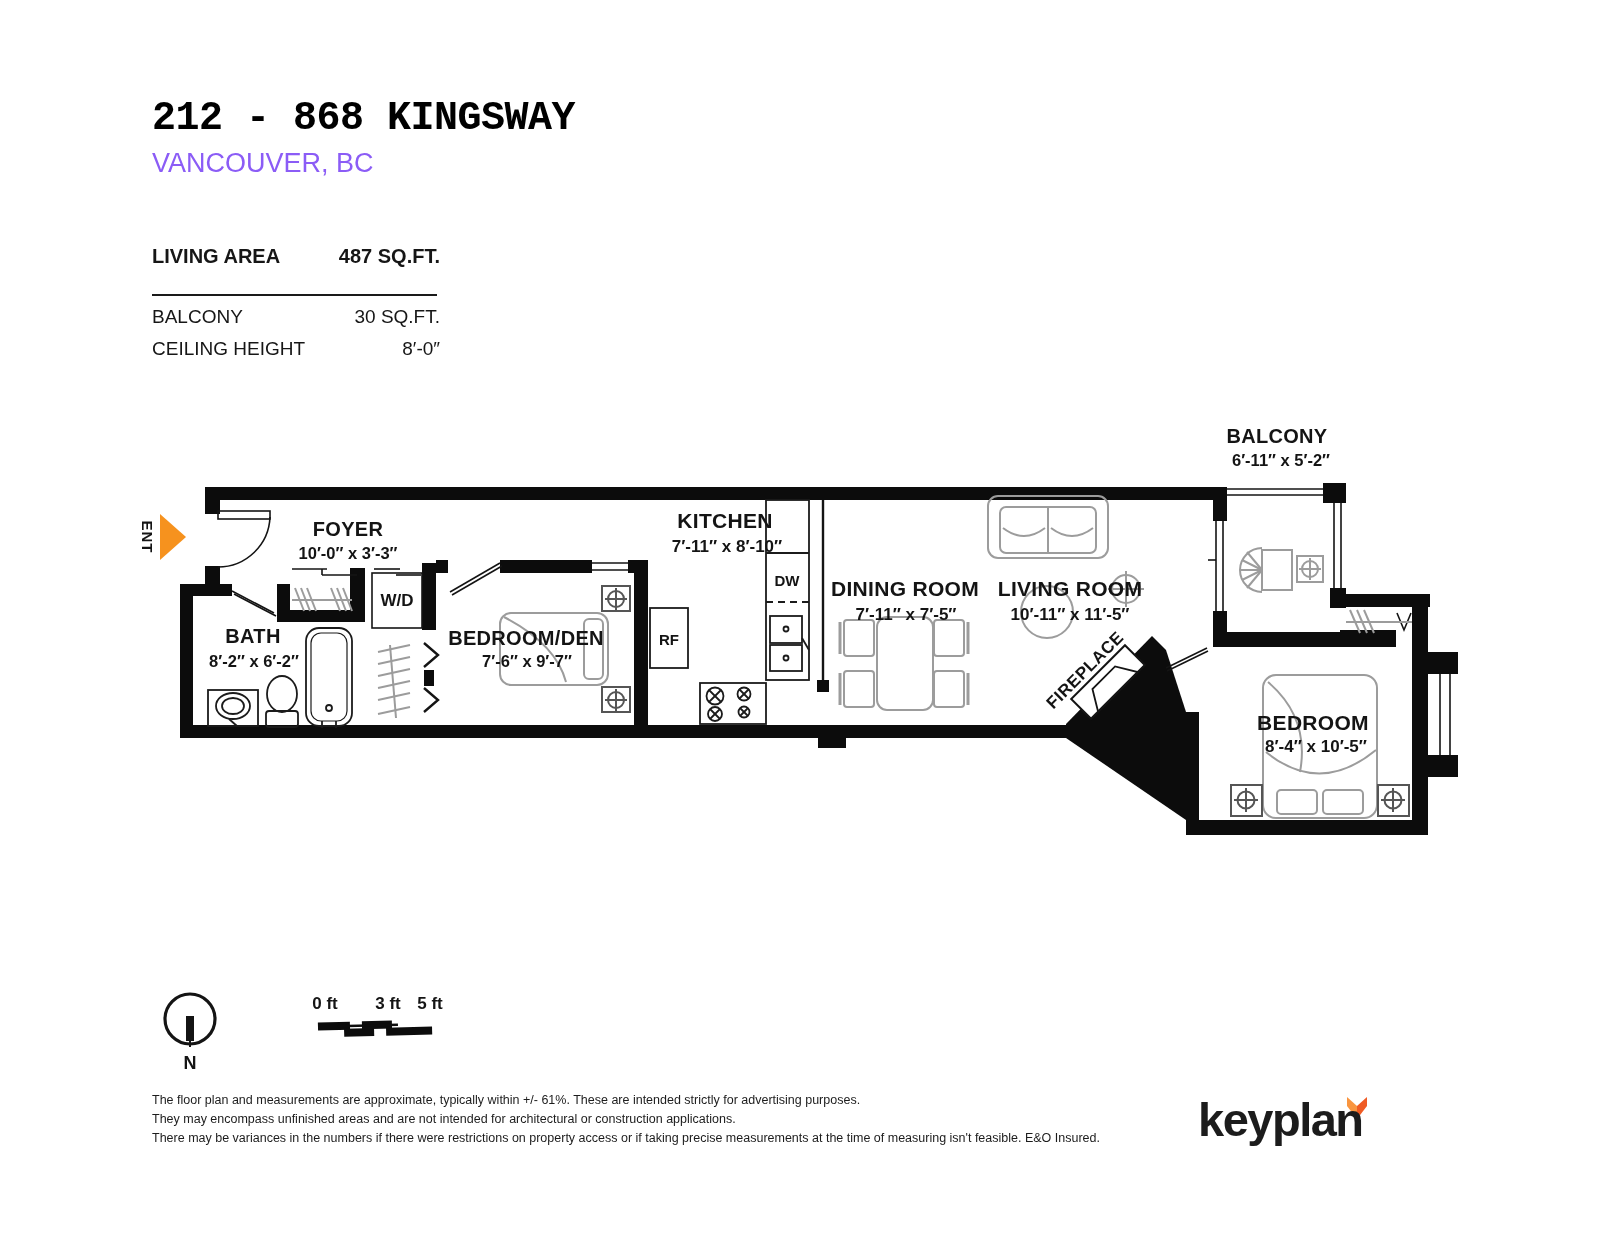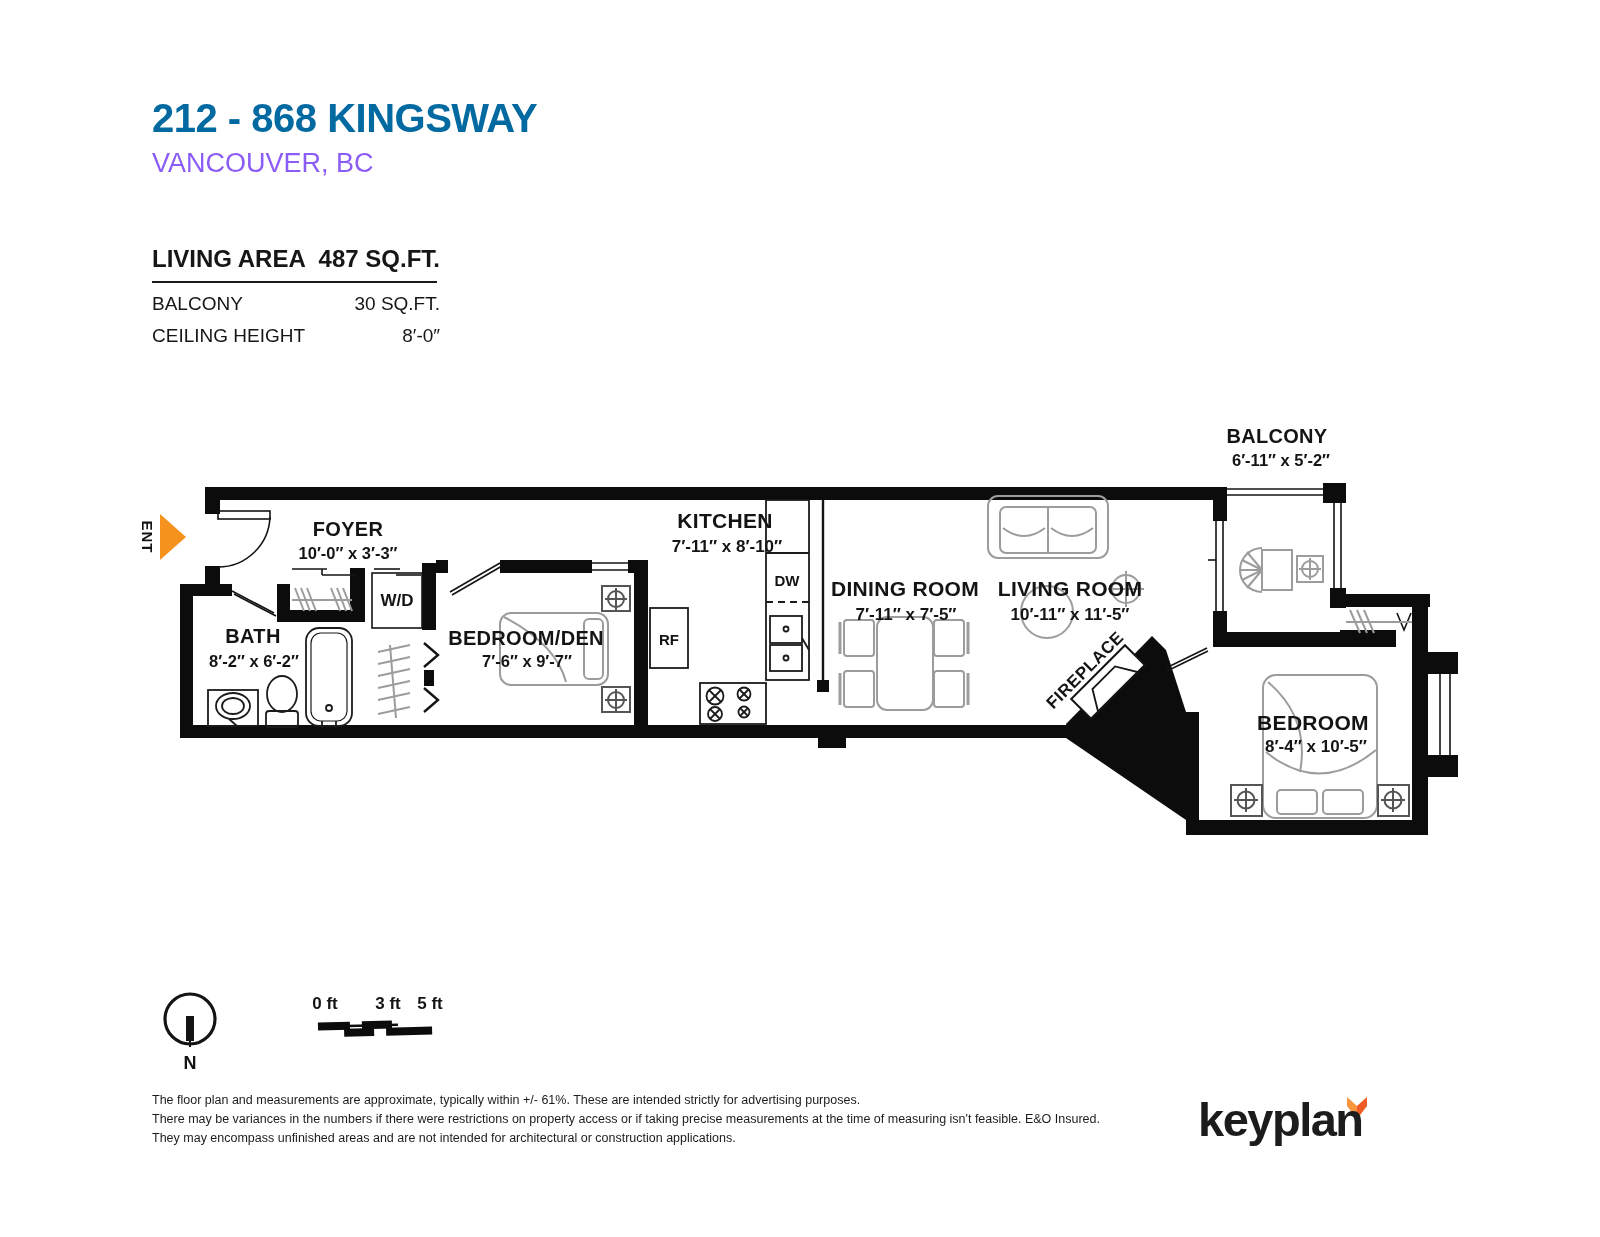--- a/index.html
+++ b/index.html
@@ -1,24 +1,24 @@
 <!DOCTYPE html>
 <html><head>
 <meta charset="utf-8">
 <style>
   html,body{margin:0;padding:0;background:#ffffff;}
   body{width:1600px;height:1237px;position:relative;font-family:"Liberation Sans",sans-serif;color:#161616;}
   .abs{position:absolute;}
   
-  .title{left:152px;top:96px;font-size:40px;font-weight:700;letter-spacing:-.5px;color:#0369a1;}
+  .title{left:152px;top:96px;font-size:40px;font-weight:700;letter-spacing:-.5px;color:#000000;font-family:Liberation Mono, monospace;}
   .subtitle{left:152px;top:148px;font-size:27px;font-weight:400;color:#8b5cf6;}
   
   .stats{left:152px;top:245px;width:288px;}
   .stat-row{display:flex;justify-content:space-between;align-items:baseline;}
-  .stat-row.main{font-size:24px;font-weight:700;padding-bottom:8px;}
+  .stat-row.main{font-size:20px;font-weight:700;padding-bottom:26px;}
   .stat-row.sub{font-size:19px;font-weight:400;margin-top:10px;}
   .stat-divider{height:2px;background:#1a1a1a;width:285px;}
   
   .disclaimer{left:152px;top:1091px;font-size:12.5px;line-height:19px;color:#1c1c1c;}
   
   .logo{left:1198px;top:1092px;font-size:47px;font-weight:700;letter-spacing:-1.5px;color:#1c1c1c;}
   svg text{font-family:"Liberation Sans",sans-serif;fill:#141414;}
   .room-name{font-size:21px;font-weight:700;letter-spacing:.3px;}
   .room-dims{font-size:17px;font-weight:700;}
   .small-label{font-size:15px;font-weight:600;}
@@ -351,17 +351,17 @@
   </g>
 
   <g>
     <polygon points="1347,1097 1357,1106 1357,1119 1347,1106" fill="#F9953F"></polygon>
     <polygon points="1367,1097 1357,1106 1357,1119 1367,1106" fill="#EF5B24"></polygon>
   </g>
 </svg>
 
 <div class="abs disclaimer">
   <div>The floor plan and measurements are approximate, typically within +/- 61%. These are intended strictly for advertising purposes.</div>
+  <div>They may encompass unfinished areas and are not intended for architectural or construction applications.</div>
   <div>There may be variances in the numbers if there were restrictions on property access or if taking precise measurements at the time of measuring isn't feasible. E&amp;O Insured.</div>
-  <div>They may encompass unfinished areas and are not intended for architectural or construction applications.</div>
 </div>
 
 <div class="abs logo">keyplan</div>
 
 </body></html>

